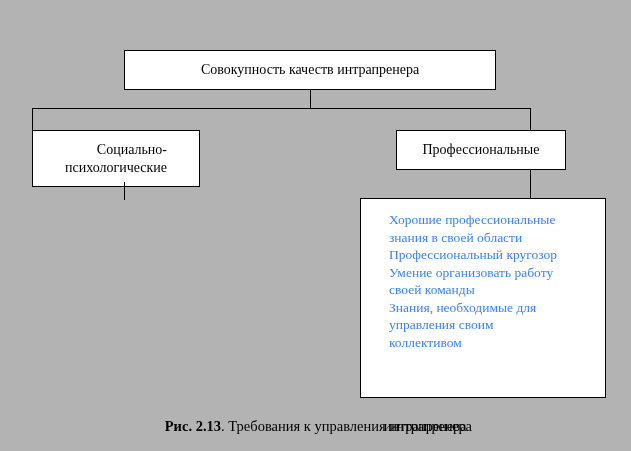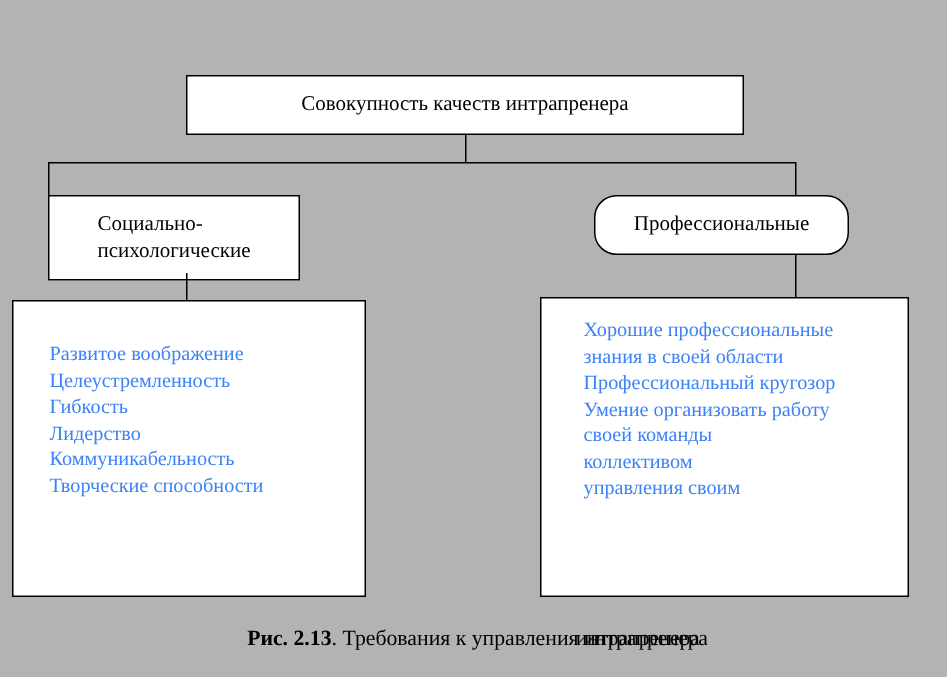--- a/index.html
+++ b/index.html
@@ -21,21 +21,21 @@
   .box {
     position: absolute;
     box-sizing: border-box;
     background: #ffffff;
     border: 1px solid #000000;
   }
   .box-center {
     display: flex;
     align-items: center;
     justify-content: center;
-    text-align: left;
+    text-align: right;
   }
   .box-text {
     font-size: 14px;
     color: #000000;
     line-height: 18px;
     white-space: pre-line;
   }
   .list-box {
     padding: 26px 0 0 24px;
   }
@@ -82,44 +82,37 @@
 
   <div class="line v-line" style="left:32px; top:108px; height:22px;"></div>
 
   <div class="line v-line" style="left:530px; top:108px; height:22px;"></div>
 
   <div class="box box-center" style="left:32px; top:130px; width:168px; height:57px;">
     <span class="box-text">Социально-
 психологические</span>
   </div>
 
-  <div class="box box-center" style="left:396px; top:130px; width:170px; height:40px;border-radius:15px;">
+  <div class="box box-center" style="left:396px; top:130px; width:170px; height:40px;">
     <span class="box-text">Профессиональные</span>
   </div>
 
   <div class="line v-line" style="left:124px; top:182px; height:18px;"></div>
 
   <div class="line v-line" style="left:530px; top:170px; height:28px;"></div>
 
-  <div class="box list-box" style="left:8px; top:200px; width:236px; height:198px;">
-    <div class="list-line">Развитое воображение</div>
-    <div class="list-line">Целеустремленность</div>
-    <div class="list-line">Гибкость</div>
-    <div class="list-line">Лидерство</div>
-    <div class="list-line">Коммуникабельность</div>
-    <div class="list-line">Творческие способности</div>
-  </div>
 
   <div class="box list-box" style="left:360px; top:198px; width:246px; height:200px; padding-left:28px; padding-top:12px;">
     <div class="list-line">Хорошие   профессиональные</div>
     <div class="list-line">знания в своей области</div>
     <div class="list-line">Профессиональный кругозор</div>
     <div class="list-line">Умение организовать работу</div>
     <div class="list-line">своей команды</div>
+    <div class="list-line">Знания, необходимые для</div>
+    <div class="list-line">управления своим</div>
     <div class="list-line">коллективом</div>
-    <div class="list-line">управления своим</div>
   </div>
 
   <div id="caption">
     <span class="cap-strong">Рис. 2.13</span><span class="cap-rest">. Требования к управления </span><span class="cap-rest cap-overlap">интрапренера</span><span class="cap-rest cap-overlap" style="margin-left:-88px;">интрапренера</span>
   </div>
 
 </div>
 
 </body></html>

